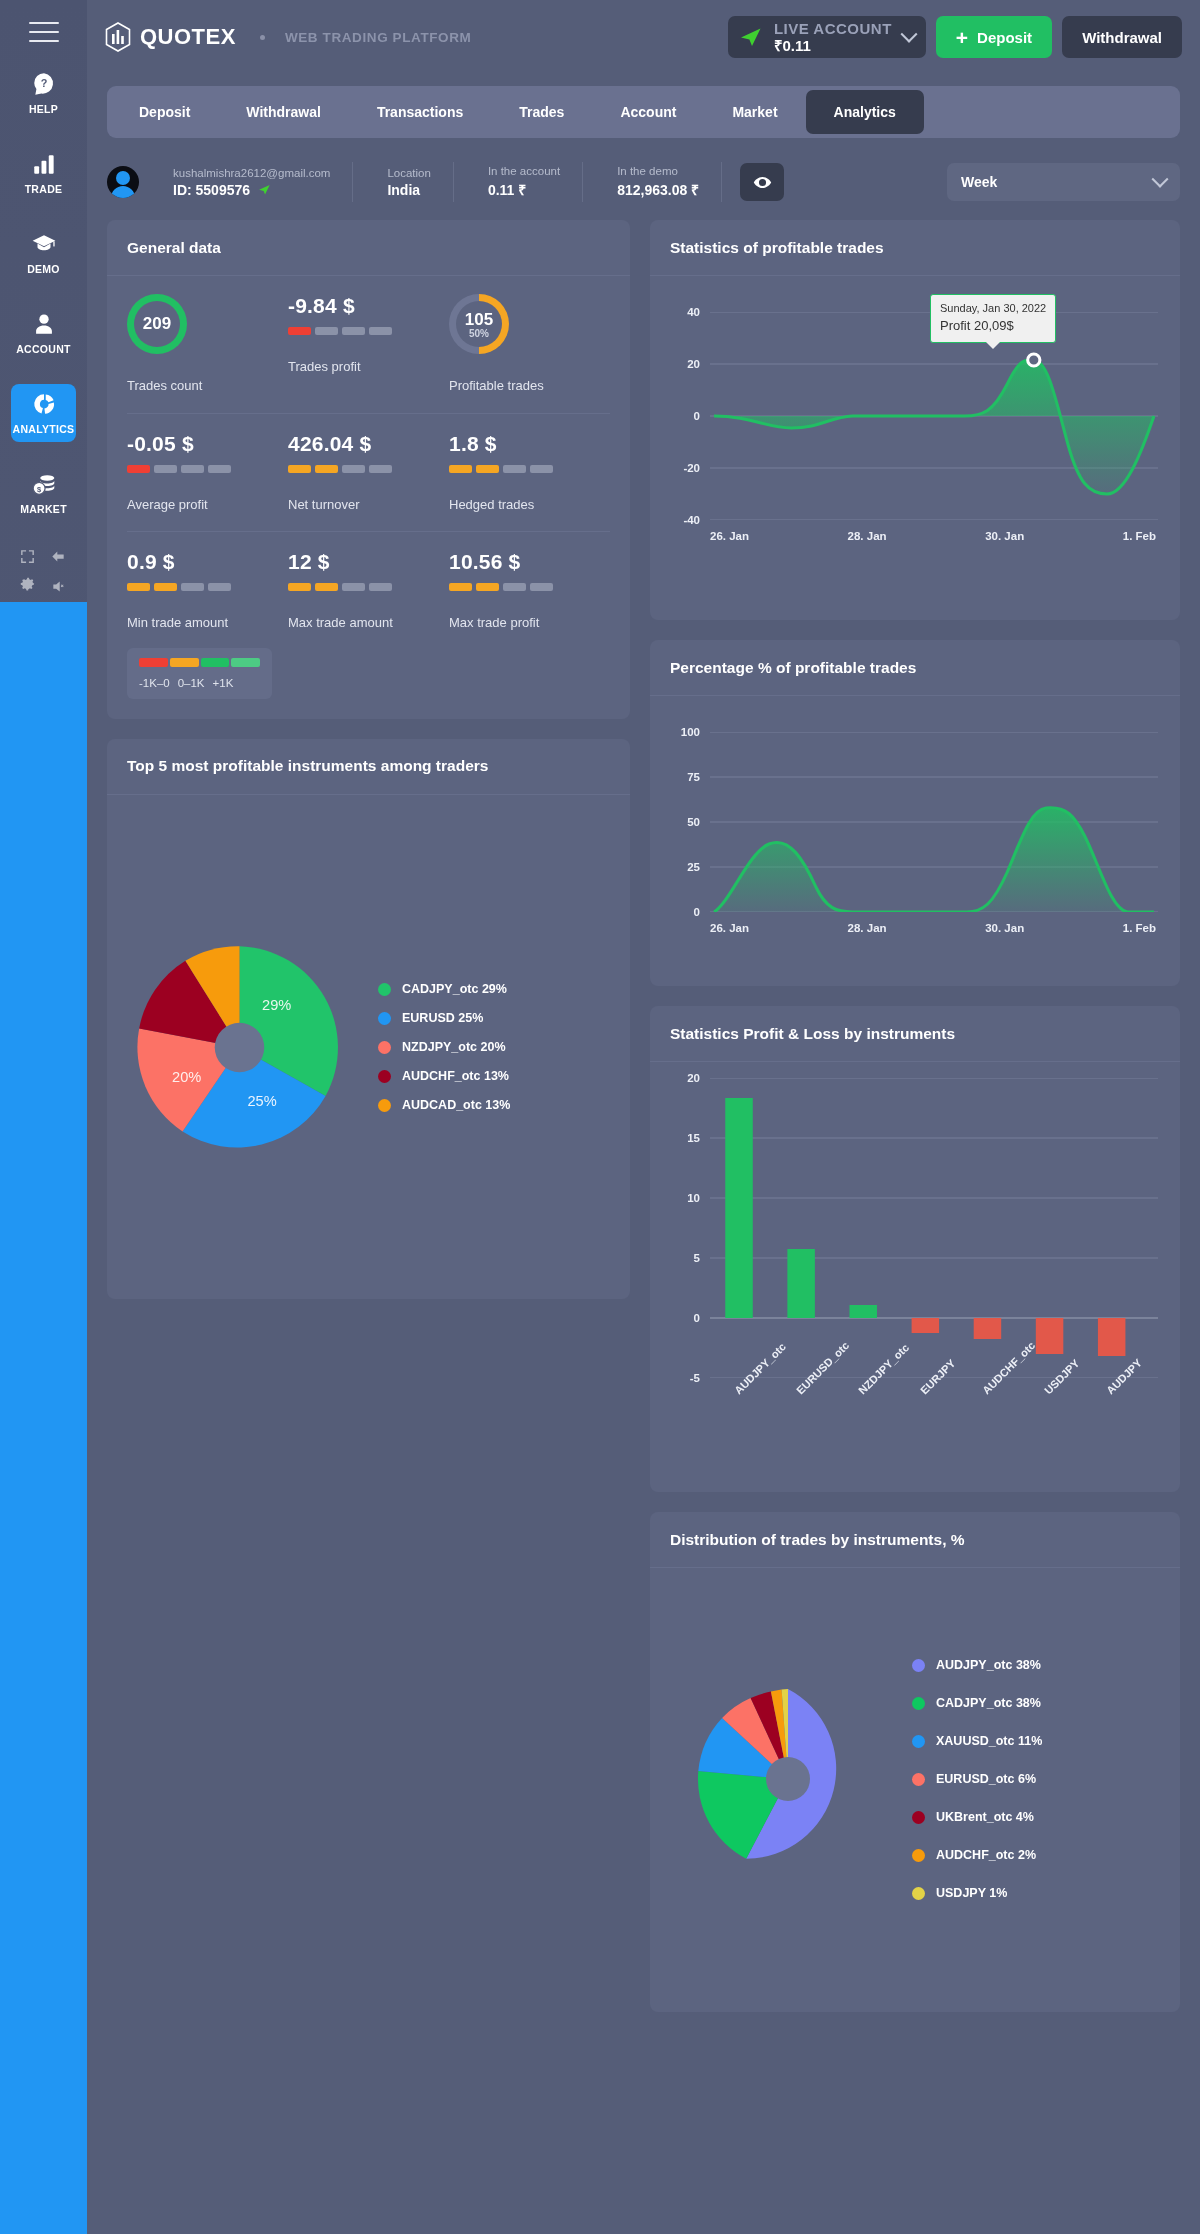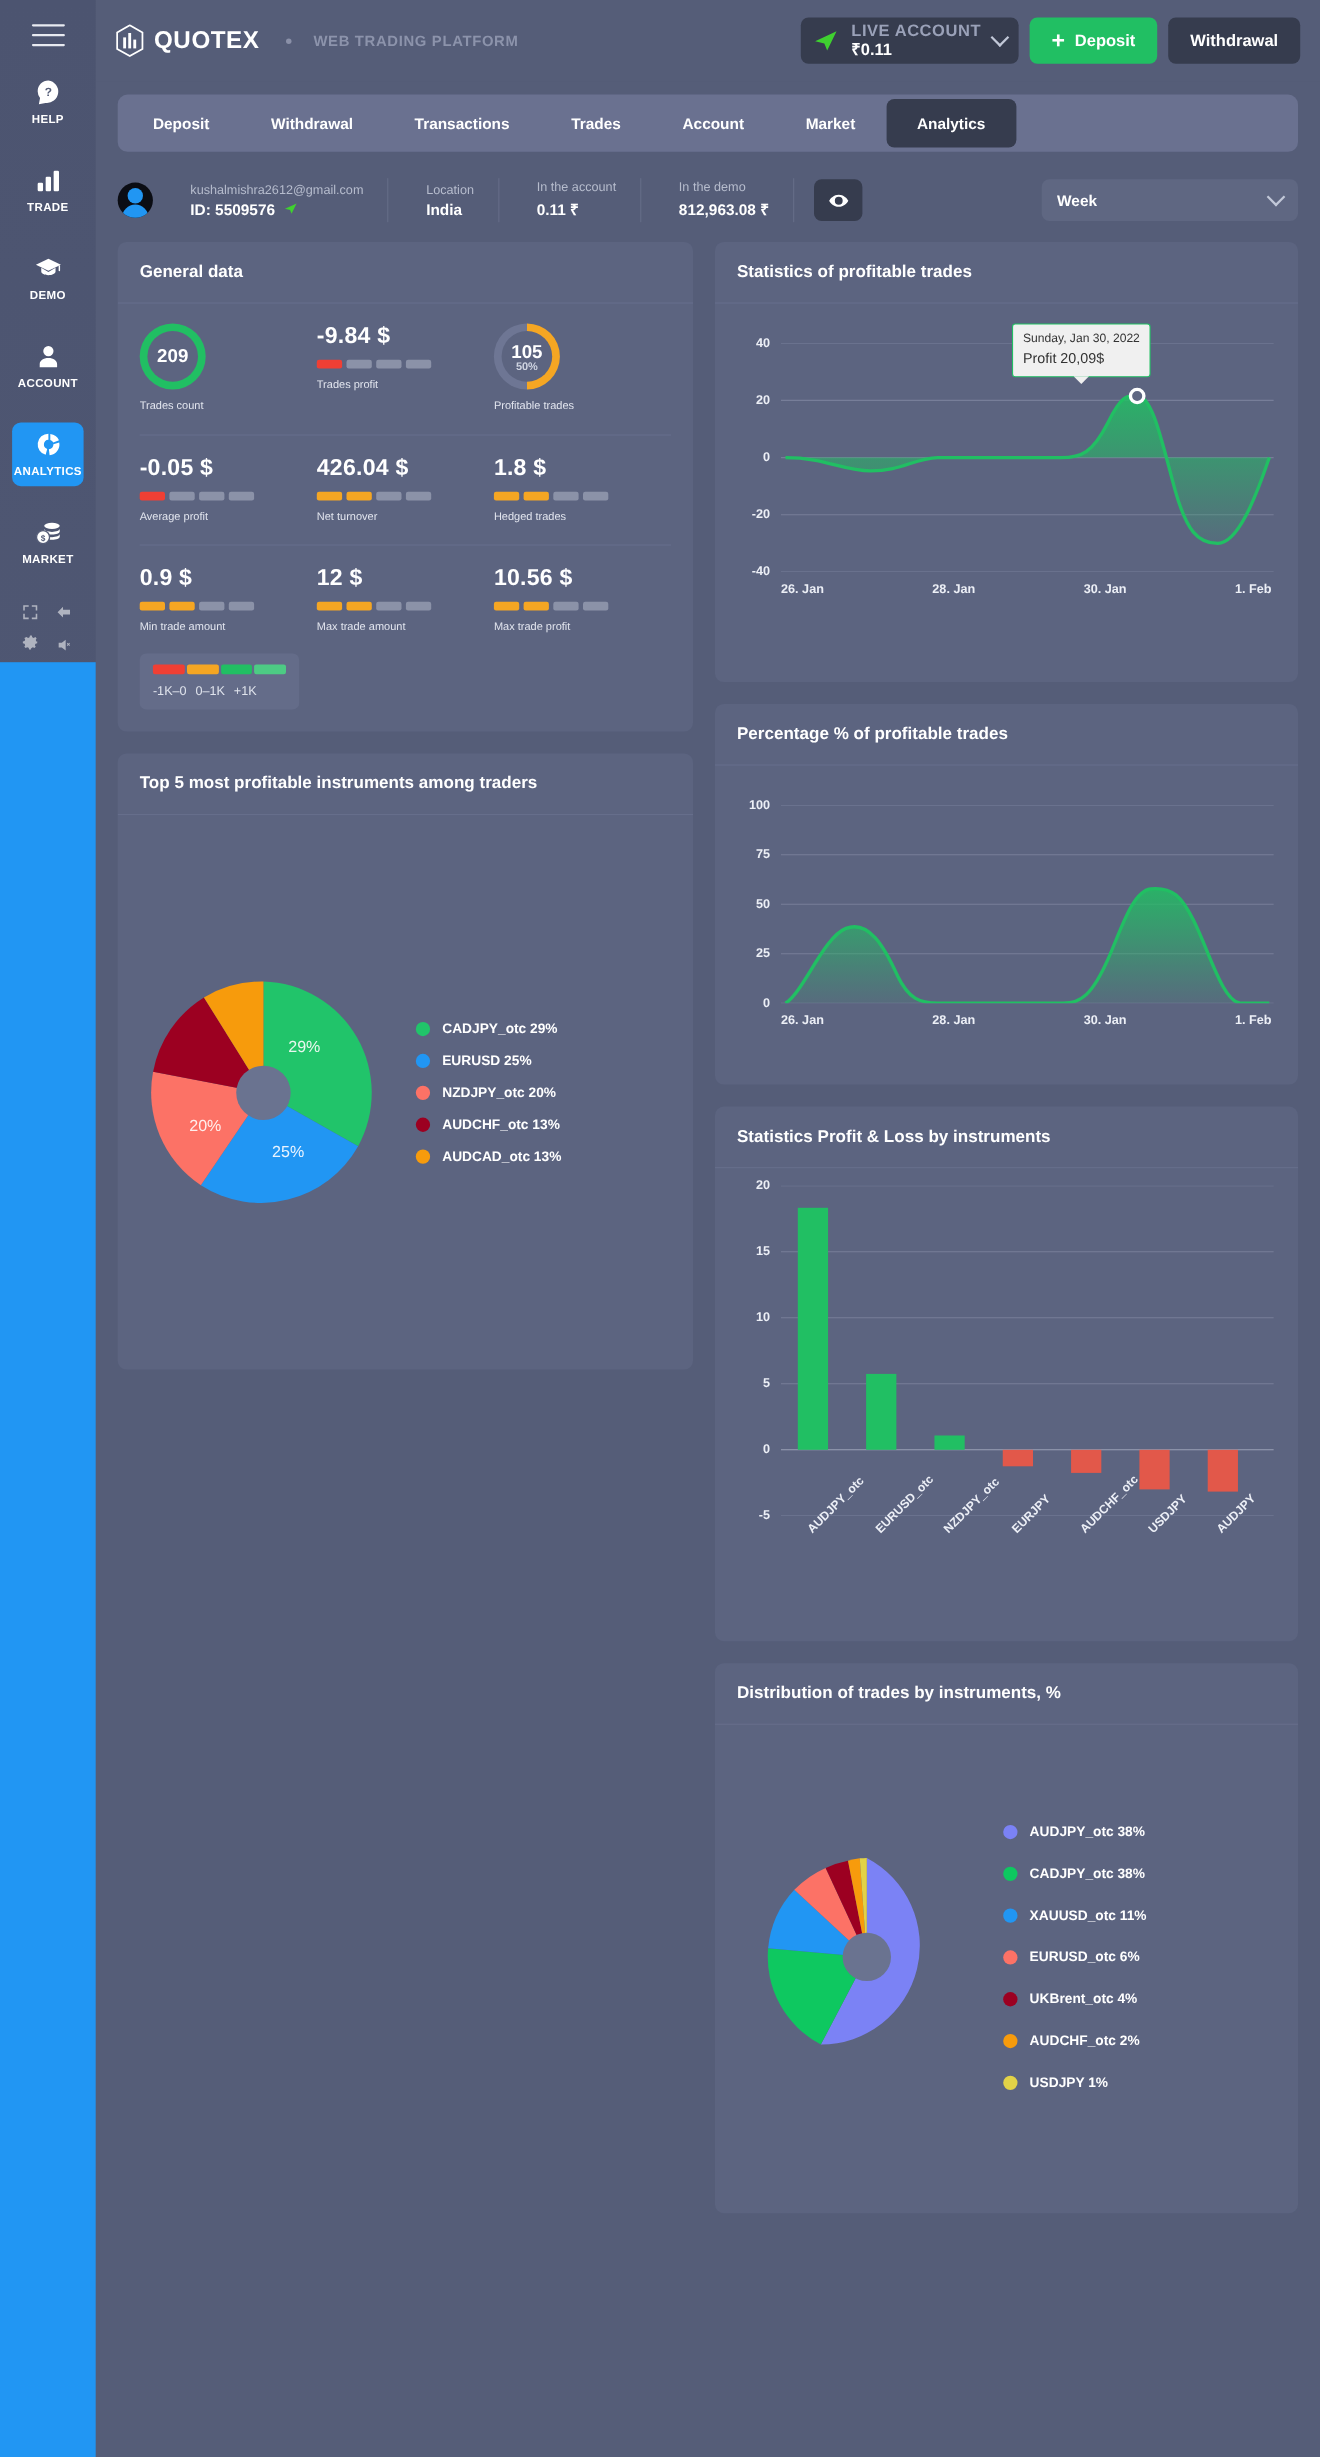--- a/index.html
+++ b/index.html
@@ -87,21 +87,21 @@
   .col-r { width:530px; }
   .card { background:#5c6480; border-radius:8px; overflow:hidden; }
   .card-head { height:56px; display:flex; align-items:center; padding:0 20px; font-size:15.5px; font-weight:bold; border-bottom:1px solid #666e8b; }
   .card-body { padding:18px 20px 20px; }
 
   
   .stat-row { display:flex; }
   .stat { flex:1; display:flex; flex-direction:column; align-items:flex-start; gap:9px; }
   .stat.center-ring { }
   .stat-val { font-size:21px; font-weight:bold; letter-spacing:.2px; }
-  .stat-cap { font-size:10px; color:#e2e5ee; line-height:1.35; }
+  .stat-cap { font-size:13px; color:#e2e5ee; line-height:1.35;margin-top:14px; }
   .bars { display:flex; gap:4px; }
   .bars i { display:block; width:23px; height:8px; border-radius:2px; background:#8b92a8; }
   .ring { width:60px; height:60px; border-radius:50%; display:flex; align-items:center; justify-content:center; flex-direction:column; }
   .ring .inner { width:46px; height:46px; border-radius:50%; background:#5c6480; display:flex; flex-direction:column; align-items:center; justify-content:center; }
   .ring .big { font-size:17px; font-weight:bold; }
   .ring .sml { font-size:10px; font-weight:bold; color:#cfd4e1; margin-top:-2px; }
   .divider { height:1px; background:#666e8b; margin:18px 0; }
   #legend-box { margin-top:16px; background:#646c89; border-radius:6px; padding:10px 12px; display:inline-flex; flex-direction:column; gap:10px; width:145px; }
   #legend-bars { display:flex; gap:2px; }
   #legend-bars i { display:block; width:29px; height:9px; border-radius:2px; }
@@ -513,21 +513,21 @@
               </defs>
               <line x1="0" y1="0" x2="440" y2="0" stroke="#777e99" stroke-width="1"></line>
               <line x1="0" y1="52" x2="440" y2="52" stroke="#777e99" stroke-width="1"></line>
               <line x1="0" y1="104" x2="440" y2="104" stroke="#777e99" stroke-width="1"></line>
               <line x1="0" y1="156" x2="440" y2="156" stroke="#777e99" stroke-width="1"></line>
               <line x1="0" y1="208" x2="440" y2="208" stroke="#777e99" stroke-width="1"></line>
               <path d="M4,104 C40,104 55,116 80,116 C108,116 118,105 140,104 L250,104 C268,104 278,100 292,72 C305,45 310,48 318,48 C332,48 340,90 352,134 C362,170 372,182 390,182 C408,182 424,140 436,104 L436,104 L4,104 Z" fill="url(#g1)"></path>
               <path d="M4,104 C40,104 55,116 80,116 C108,116 118,105 140,104 L250,104 C268,104 278,100 292,72 C305,45 310,48 318,48 C332,48 340,90 352,134 C362,170 372,182 390,182 C408,182 424,140 436,104" fill="none" stroke="#21bf63" stroke-width="3"></path>
               <circle cx="318" cy="48" r="6" fill="#5f6782" stroke="#fff" stroke-width="3"></circle>
             </svg>
-            <div class="tooltip" style="left:250px; top:-18px">
+            <div class="tooltip" style="left:260px; top:-18px">
               <div>Sunday, Jan 30, 2022</div>
               <div style="font-size:13px">Profit 20,09$</div>
             </div>
             <div class="xlabels" style="position:absolute;top:212px;left:0;right:0">
               <span>26. Jan</span>
               <span>28. Jan</span>
               <span>30. Jan</span>
               <span>1. Feb</span>
             </div>
           </div>

